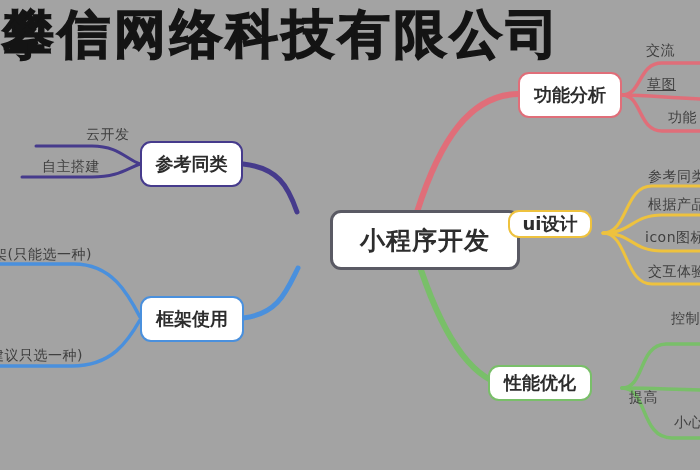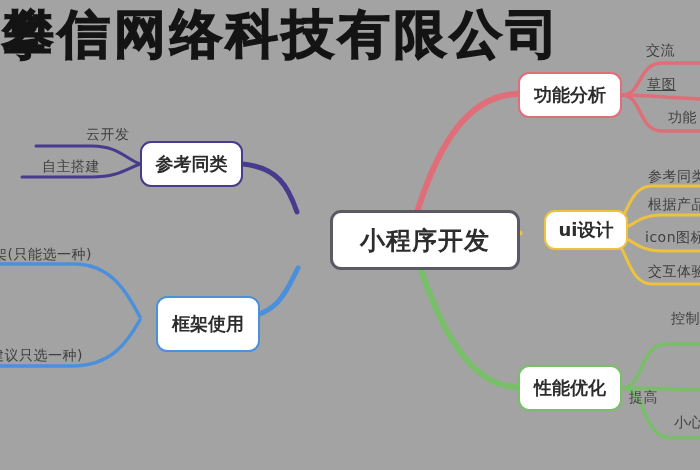--- a/index.html
+++ b/index.html
@@ -63,27 +63,27 @@
     <path d="M622,388 C652,388 662,389 702,390" stroke-width="3.5" style="stroke: rgb(121, 191, 105);"></path>
     <path d="M622,388 C648,388 640,438 672,438 L702,438" stroke-width="3.5" style="stroke: rgb(121, 191, 105);"></path>
   </svg>
 
   <div class="company-title">攀信网络科技有限公司</div>
 
   <div class="node center" style="left: 290px; top: 210px; width: 190px; height: 60px; border-color: rgb(90, 90, 100); margin-left: 40px;">小程序开发</div>
 
   <div class="node branch" style="left: 140px; top: 141px; width: 103px; height: 46px; border-color: rgb(70, 59, 140);">参考同类</div>
 
-  <div class="node branch" style="left: 156px; top: 296px; width: 104px; height: 56px; border-color: rgb(74, 144, 221);">框架使用</div>
+  <div class="node branch" style="left: 140px; top: 296px; width: 104px; height: 46px; border-color: rgb(74, 144, 221);">框架使用</div>
 
   <div class="node branch" style="left: 518px; top: 72px; width: 104px; height: 46px; border-color: rgb(224, 110, 121);">功能分析</div>
 
-  <div class="node branch" style="left: 544px; top: 210px; width: 84px; height: 40px; border-color: rgb(238, 194, 62);">ui设计</div>
+  <div class="node branch" style="left: 508px; top: 210px; width: 84px; height: 28px; border-color: rgb(238, 194, 62);">ui设计</div>
 
-  <div class="node branch" style="left: 518px; top: 365px; width: 104px; height: 46px; border-color: rgb(121, 191, 105);">性能优化</div>
+  <div class="node branch" style="left: 488px; top: 365px; width: 104px; height: 36px; border-color: rgb(121, 191, 105);">性能优化</div>
 
   <div class="leaf" style="left:42px; top:126px;margin-left:44px;">云开发</div>
   <div class="leaf" style="left:30px; top:158px;margin-left:12px;">自主搭建</div>
 
   <div class="leaf" style="left:-7px; top:246px;">架(只能选一种)</div>
   <div class="leaf" style="left:-10px; top:347px;">建议只选一种)</div>
 
   <div class="leaf" style="left:646px; top:42px;">交流</div>
   <div class="leaf" style="left:647px; top:76px;text-decoration:underline;">草图</div>
   <div class="leaf" style="left:668px; top:109px;">功能</div>

